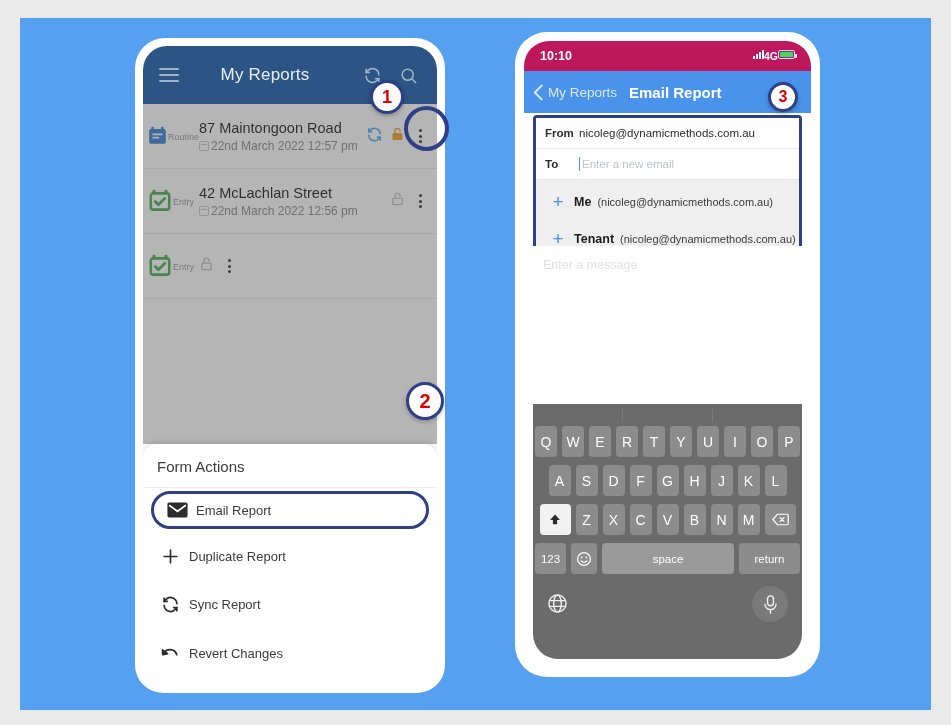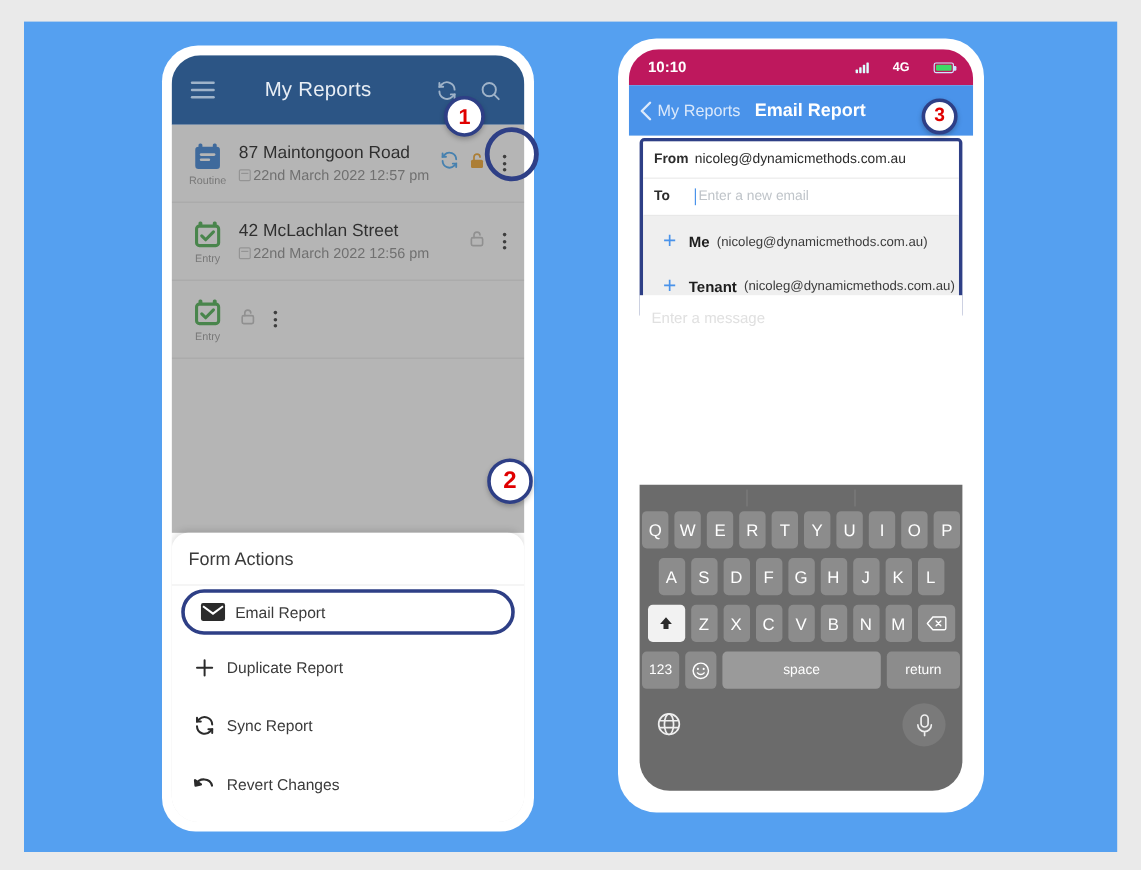--- a/index.html
+++ b/index.html
@@ -44,21 +44,21 @@
   .l-title {
     flex: 1; text-align: center; color: #e8eef5;
     font-size: 17px; letter-spacing: .2px; margin-left: -6px;
   }
   .appbar-icon { width: 30px; height: 30px; margin-right: 6px; display: flex; align-items: center; justify-content: center; cursor: pointer; }
   .appbar-icon:last-child { margin-right: 14px; }
 
   
   .l-list { position: absolute; left: 0; top: 58px; width: 294px; height: 340px; background: #ffffff; }
   .l-row { position: relative; height: 65px; display: flex; align-items: center; border-bottom: 1px solid #ececec; }
-  .row-icon { width: 52px; display: flex; flex-direction: column; align-items: center; margin-left: 4px; }
+  .row-icon { width: 52px; display: flex; flex-direction: row; align-items: center; margin-left: 4px; }
   .row-icon .cal { width: 26px; height: 26px; }
   .row-kind { font-size: 9px; color: #9a9a9a; margin-top: 1px; }
   .row-main { flex: 1; display: flex; flex-direction: column; justify-content: center; }
   .row-title { font-size: 14.5px; color: #1f1f1f; line-height: 18px; }
   .row-sub { font-size: 12px; color: #8d8d8d; display: flex; align-items: center; gap: 2px; margin-top: 2px; }
   .mini-cal { width: 10px; height: 10px; border: 1.2px solid #c9c9c9; border-radius: 1.5px; position: relative; }
   .mini-cal::before { content:""; position:absolute; left:1px; right:1px; top:1.5px; height:1.5px; background:#c9c9c9; }
   .row-actions { display: flex; align-items: center; gap: 7px; padding-right: 9px; }
   .kebab { width: 16px; display: flex; flex-direction: column; align-items: center; gap: 2.5px; cursor: pointer; }
   .kebab b { width: 3px; height: 3px; border-radius: 50%; background: #3a3a3a; display: block; }
@@ -80,21 +80,21 @@
     border-radius: 20px; padding-left: 4px;
   }
 
   
   #phone-right { left: 515px; top: 32px; width: 305px; height: 645px; border-radius: 32px; }
   #screen-right { left: 9px; top: 9px; width: 287px; height: 627px; border-radius: 25px; background:#fff; }
 
   .r-statusbar { position:absolute; left:0; top:0; width:287px; height:30px; background:#be185d;
     display:flex; align-items:center; justify-content:space-between; padding:14px 16px; }
   .r-time { color:#fff; font-size:12.5px; font-weight:bold; }
-  .r-status-right { display:flex; align-items:center; gap:20px; }
+  .r-status-right { display:flex; align-items:flex-start; gap:0; }
   .sig { display:flex; align-items:flex-end; gap:1px; height:9px; }
   .sig i { width:2px; background:#dff; display:block; border-radius:.5px; }
   .r-net { color:#fff; font-size:10.5px; font-weight:bold; }
   .batt { width:17px; height:9px; border:1px solid #cfe6ff; border-radius:2px; position:relative; display:flex; align-items:center; }
   .batt::after { content:""; position:absolute; right:-3px; top:2.5px; width:2px; height:4px; background:#cfe6ff; border-radius:0 1px 1px 0; }
   .batt i { background:#3ddc66; height:5px; margin-left:1px; border-radius:1px; display:block; }
 
   .r-navbar { position:absolute; left:0; top:30px; width:287px; height:42px; background:#4a93ea;
     display:flex; align-items:center; }
   .r-back { display:flex; align-items:center; gap:4px; margin-left:9px; cursor:pointer; color:#dbe9fb; font-size:13.5px; }

